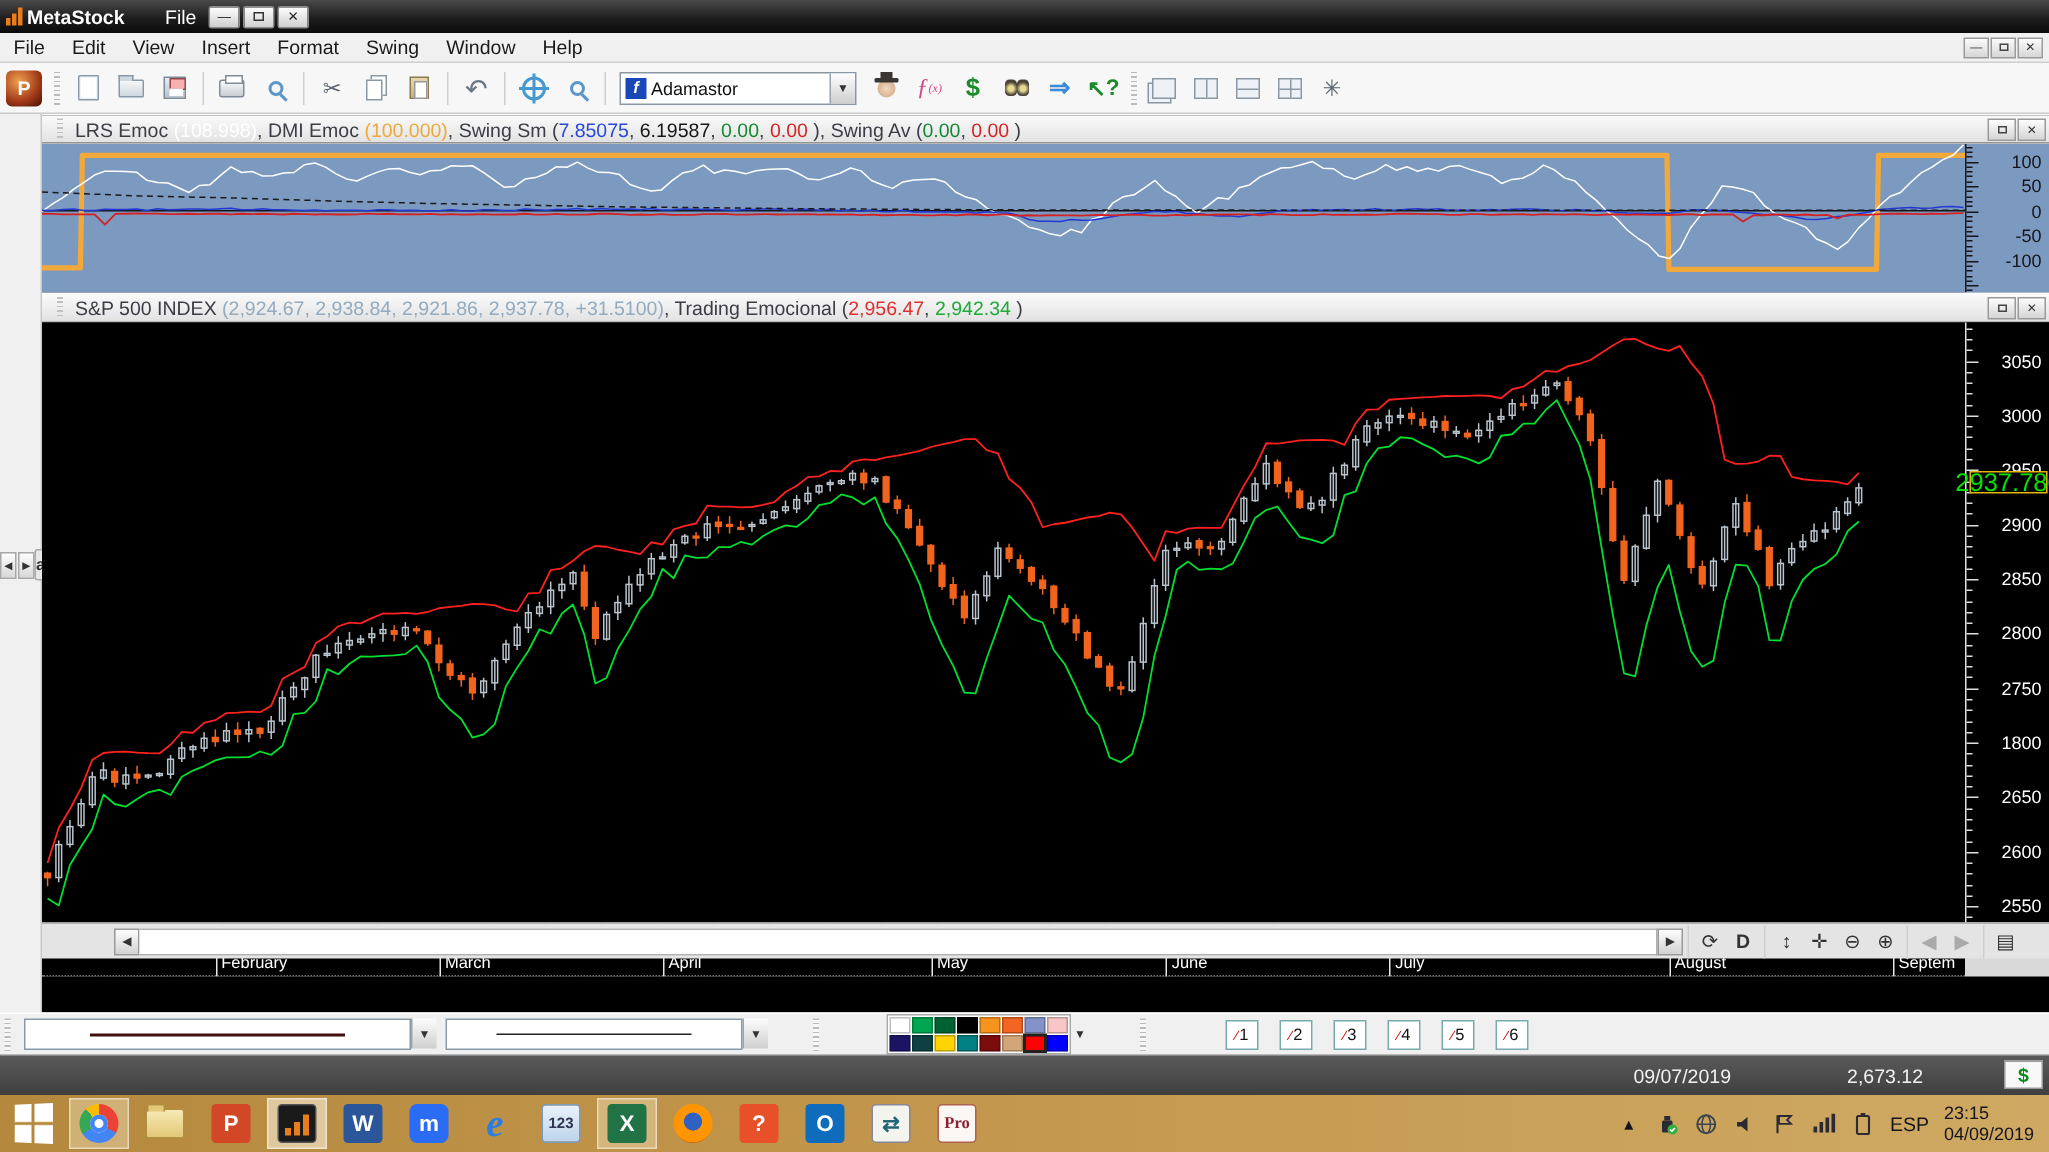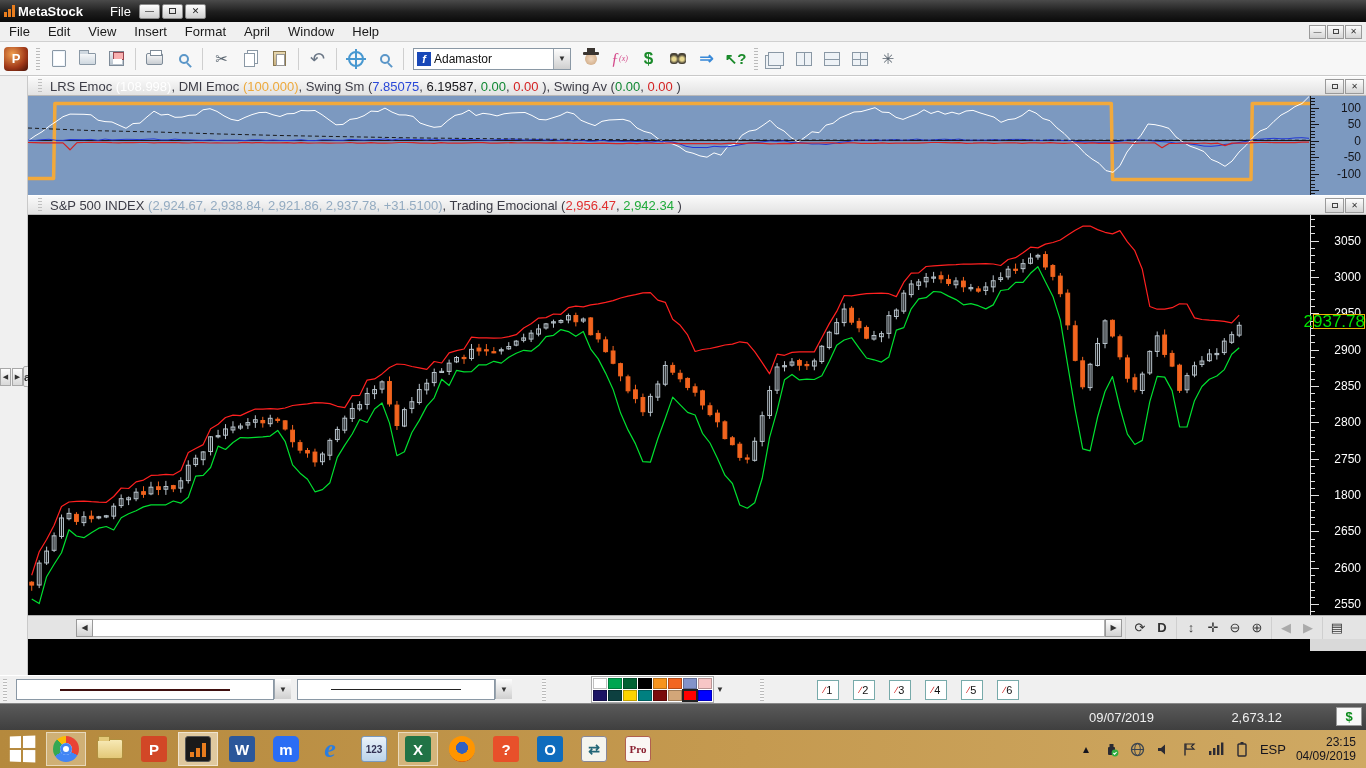--- a/index.html
+++ b/index.html
@@ -147,21 +147,21 @@
 .ic-ie{background:transparent;color:#2a7de1;font-size:26px;font-style:italic;font-family:"Liberation Serif",serif}
 .ic-calc{background:linear-gradient(#eaf2fa,#bcd4ea);border:1px solid #7a9ac0;color:#335;font-size:10px}
 .ic-excel{background:#217346}
 .ic-ffox{border-radius:50%;background:radial-gradient(circle at 50% 45%,#3060c0 0 30%,#ff9500 32% 70%,#e05e00 72%)}
 .ic-help{background:#e8502a;color:#fff;border-radius:3px}
 .ic-outlook{background:#0f6cbd}
 .ic-chartapp{background:#f4f4ee;border:1px solid #889;color:#267;font-size:14px}
 .ic-pro{background:#faf7f4;border:1px solid #b06050;color:#8a2030;font-size:11px;font-family:"Liberation Serif",serif}
 #tray{margin-left:auto;display:flex;align-items:center;gap:10px;padding-right:10px;color:#14141e}
 #tray .tray-ic{display:flex;align-items:center;justify-content:center;width:16px;height:16px}
-#clockbox{text-align:right;font-size:12px;line-height:14px}
+#clockbox{font-size:12px;line-height:14px}
 svg{display:block}
 </style>
 </head>
 <body>
 
 <div id="app">
 
   <div id="titlebar">
     <div id="ms-logo">
       <span class="bars">
@@ -181,21 +181,21 @@
     </div>
   </div>
 
   <div id="menubar">
     <div id="menu-items">
         <div class="menu-item">File</div>
         <div class="menu-item">Edit</div>
         <div class="menu-item">View</div>
         <div class="menu-item">Insert</div>
         <div class="menu-item">Format</div>
-        <div class="menu-item">April</div>
+        <div class="menu-item">Swing</div>
         <div class="menu-item">Window</div>
         <div class="menu-item">Help</div>
       </div>
     <div class="mdi-btns">
       <div class="mdi-btn">—</div>
       <div class="mdi-btn">
           <span class="rsq"></span>
         </div>
       <div class="mdi-btn">✕</div>
     </div>
@@ -856,20 +856,38 @@
               <div class="dax-lbl" style="left: 1124.8px; top: 3px;">12</div>
               <div class="dax-sep" style="left: 1159px; height: 19px;"></div>
               <div class="dax-lbl" style="left: 1162px; top: 3px;">19</div>
               <div class="dax-sep" style="left: 1196.3px; height: 19px;"></div>
               <div class="dax-lbl" style="left: 1199.3px; top: 3px;">26</div>
               <div class="dax-sep" style="left: 1233.6px; height: 19px;"></div>
               <div class="dax-lbl" style="left: 1236.6px; top: 3px;">3</div>
               <div class="dax-sep" style="left: 1270.8px; height: 19px;"></div>
               <div class="dax-lbl" style="left: 1273.8px; top: 3px;">9</div>
             </div>
+          <div id="dax-row2" class="dax-row">
+              <div class="dax-sep" style="left: 115.5px; height: 16px;"></div>
+              <div class="dax-lbl" style="left: 119.5px; top: 1px;">February</div>
+              <div class="dax-sep" style="left: 264.6px; height: 16px;"></div>
+              <div class="dax-lbl" style="left: 268.6px; top: 1px;">March</div>
+              <div class="dax-sep" style="left: 413.7px; height: 16px;"></div>
+              <div class="dax-lbl" style="left: 417.7px; top: 1px;">April</div>
+              <div class="dax-sep" style="left: 592.6px; height: 16px;"></div>
+              <div class="dax-lbl" style="left: 596.6px; top: 1px;">May</div>
+              <div class="dax-sep" style="left: 749.1px; height: 16px;"></div>
+              <div class="dax-lbl" style="left: 753.1px; top: 1px;">June</div>
+              <div class="dax-sep" style="left: 898.1px; height: 16px;"></div>
+              <div class="dax-lbl" style="left: 902.1px; top: 1px;">July</div>
+              <div class="dax-sep" style="left: 1084.5px; height: 16px;"></div>
+              <div class="dax-lbl" style="left: 1088.5px; top: 1px;">August</div>
+              <div class="dax-sep" style="left: 1233.6px; height: 16px;"></div>
+              <div class="dax-lbl" style="left: 1237.6px; top: 1px;">Septem</div>
+            </div>
         </div>
       </div>
 
       <div id="hscroll-row">
         <div style="width:48px"></div>
         <div class="scroll-arrow">◀</div>
         <div id="scroll-track"></div>
         <div class="scroll-arrow">▶</div>
         <div class="tb-sep"></div>
         <div class="cbtn">⟳</div>

